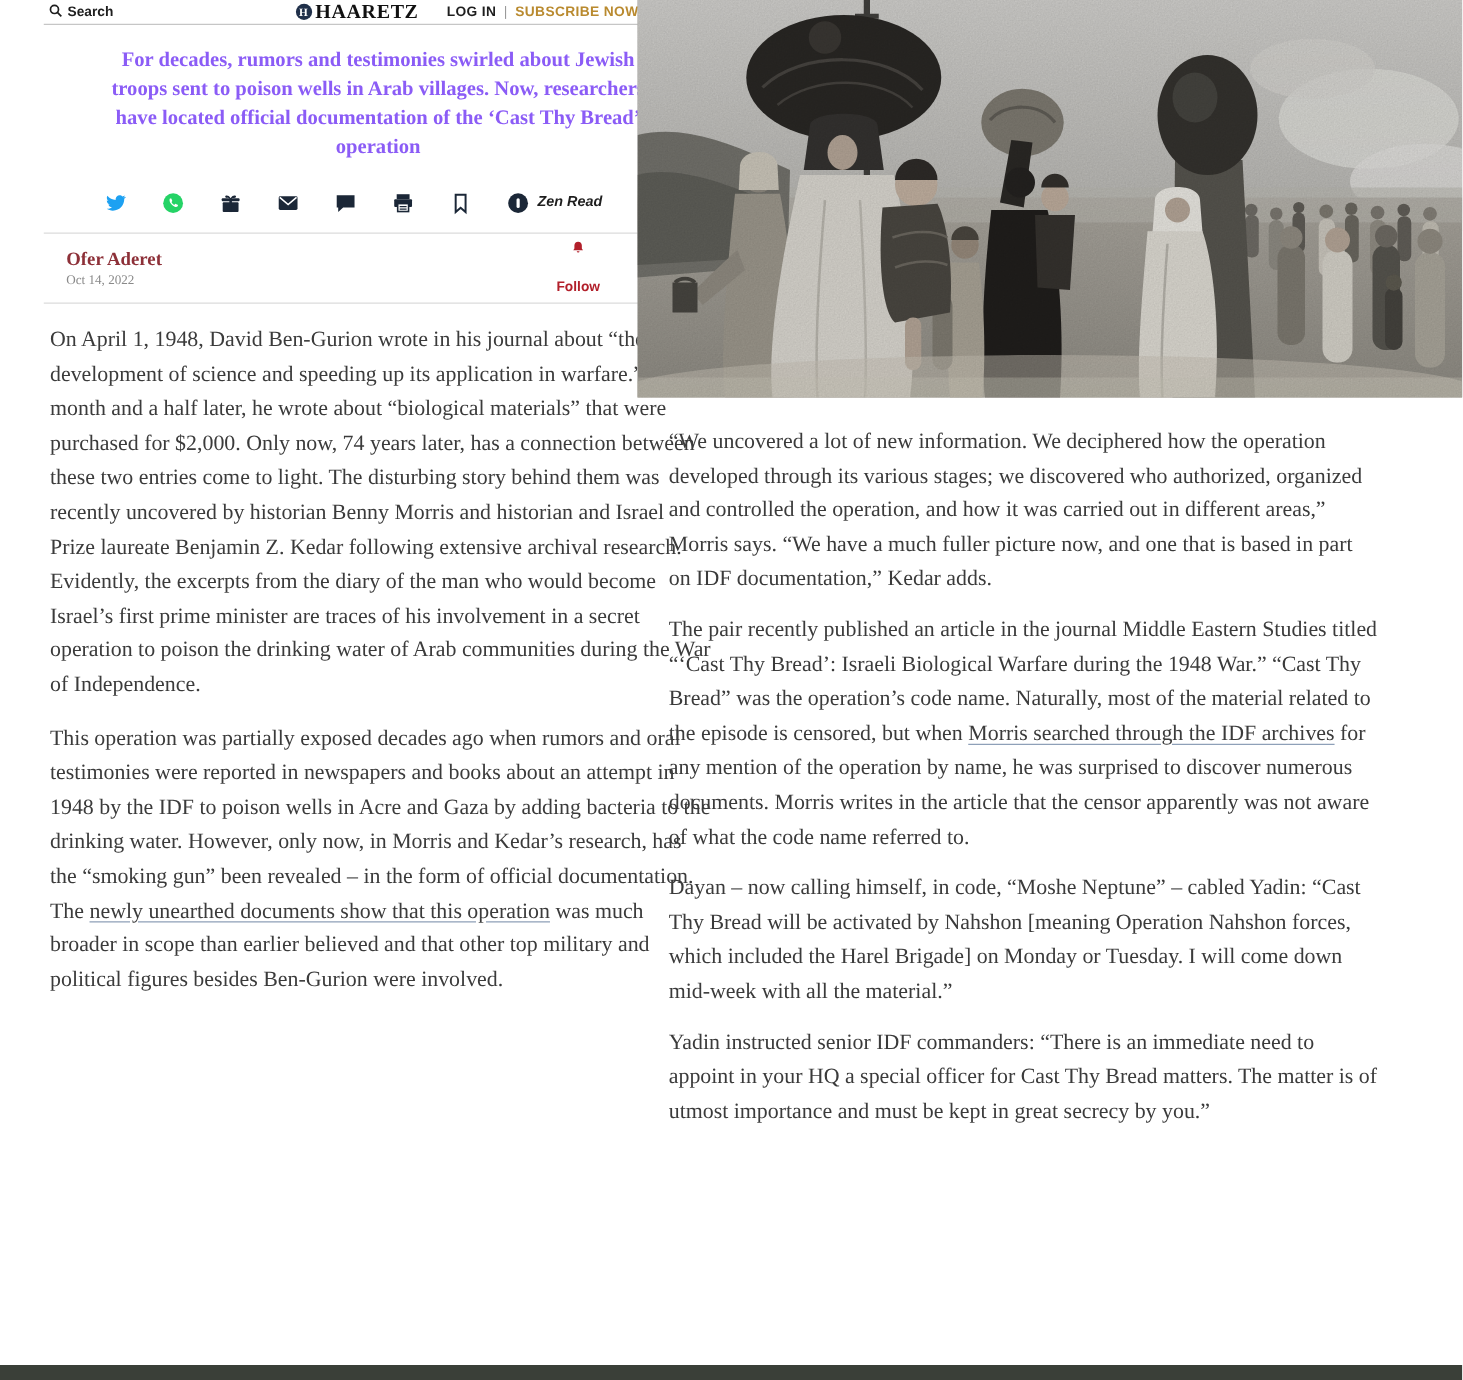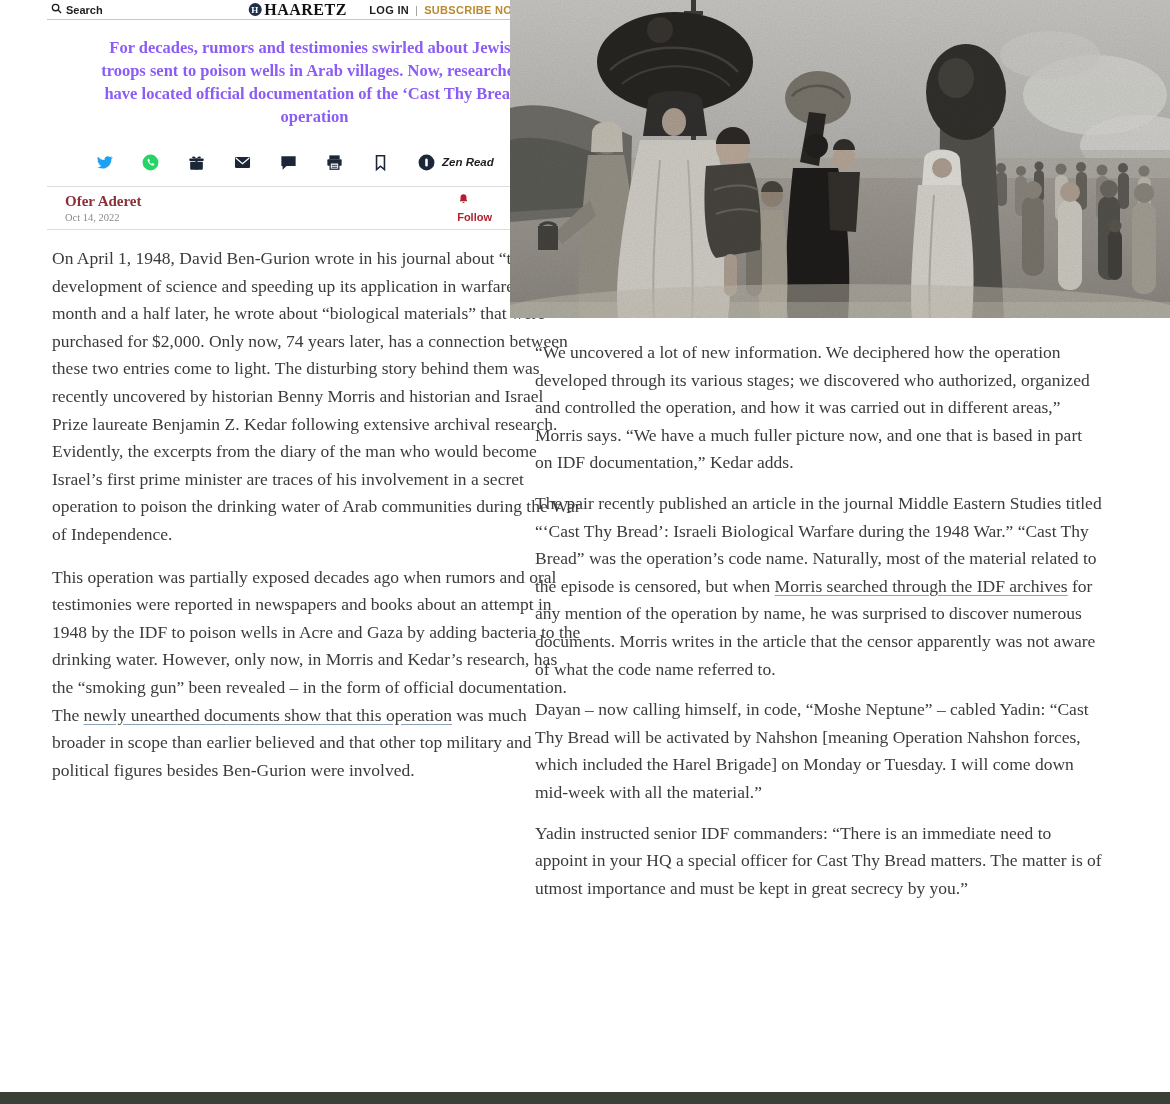--- a/index.html
+++ b/index.html
@@ -1,20 +1,20 @@
 <!DOCTYPE html>
 <html style="--navy: #20304a; --red: #b2202b; --gold: #b98a2f; --twitter: #1da1f2; --whatsapp: #25d366; --icon-dark: #1b2737; --bottombar: #3a3f38;"><head>
 <meta charset="utf-8">
 <style>
   html,body{margin:0;padding:0;background:#fff;}
   .page{position:relative;width:1170px;height:1104px;background:#fff;overflow:hidden;
         font-family:"Liberation Serif",serif;color:#3b3b3b;}
 
   
-  .left-col{position:absolute;left:12px;top:0;width:535px;padding-left:35px;}
+  .left-col{position:absolute;left:0;top:0;width:535px;padding-left:35px;}
   .topbar{position:relative;display:flex;align-items:center;height:19px;margin-right:28px;
           border-bottom:1px solid #c6c6c6;padding:0 4px;
           font-family:"Liberation Sans",sans-serif;}
   .search{display:flex;align-items:center;gap:4px;font-size:11px;font-weight:bold;color:#1e1e1e;cursor:pointer;}
   .logo{position:absolute;left:50%;transform:translateX(-53%);display:flex;align-items:center;gap:3px;cursor:pointer;}
   .logo-mark{width:13px;height:13px;border-radius:50%;background:var(--navy);color:#fff;
              font-size:9px;font-weight:bold;display:flex;align-items:center;justify-content:center;
              font-family:"Liberation Serif",serif;}
   .logo-word{font-family:"Liberation Serif",serif;font-weight:bold;font-size:16px;letter-spacing:.5px;color:#111;}
   .account{margin-left:auto;display:flex;align-items:center;gap:6px;font-size:11px;font-weight:bold;letter-spacing:.3px;justify-content:space-between;}
@@ -30,21 +30,21 @@
 
   .share-row{display:flex;align-items:center;gap:27px;padding-left:48px;margin-top:23px;height:22px;}
   .icon-btn{background:none;border:none;padding:0;cursor:pointer;display:flex;align-items:center;gap:6px;font-style:italic;}
   .icon-btn svg{width:19px;height:19px;display:block;}
   .zen-label{font-family:"Liberation Sans",sans-serif;font-size:11.5px;font-weight:bold;color:#1e1e1e;}
 
   .byline{margin-top:13px;border-top:1px solid #dcdcdc;border-bottom:1px solid #dcdcdc;
           padding:5px 90px 6px 18px;display:flex;justify-content:space-between;align-items:center;}
   .author{font-size:15px;font-weight:bold;color:#8d3038;cursor:pointer;text-decoration:none;}
   .date{font-size:10.5px;color:#8a8a8a;margin-top:2px;}
-  .follow{display:flex;flex-direction:column;align-items:flex-start;gap:3px;border:none;background:none;
+  .follow{display:flex;flex-direction:column;align-items:center;gap:16px;border:none;background:none;
           cursor:pointer;color:var(--red);font-family:"Liberation Sans",sans-serif;
           font-size:11px;font-weight:bold;padding:0;}
   .follow svg{width:13px;height:13px;}
 
   .body-text{padding:0 0 0 5px;}
   .body-text p{font-size:17.5px;line-height:27.6px;margin:15px 0 0;color:#3b3b3b;}
   .body-text p:first-child{}
 
   .inline-link{color:inherit;text-decoration:underline;text-decoration-color:#8ea0b8;
                text-underline-offset:3px;cursor:pointer;}

